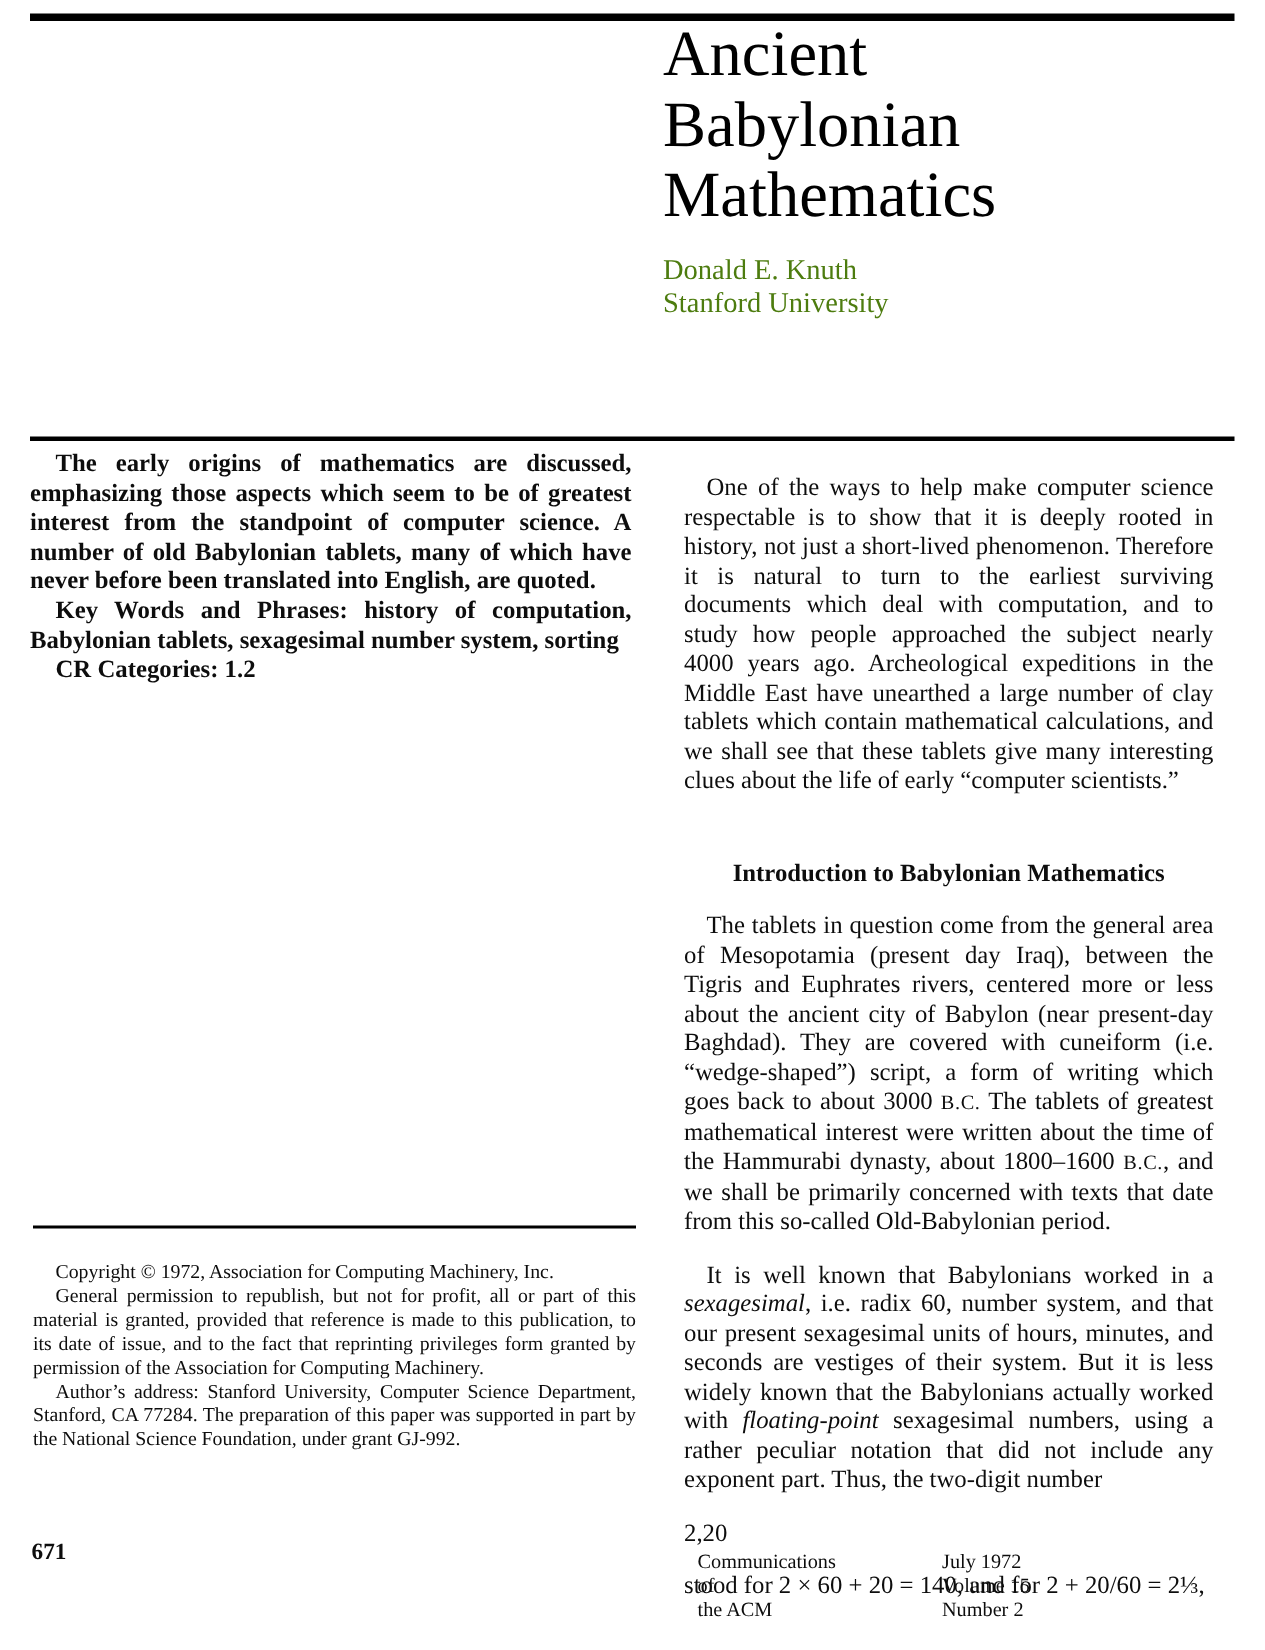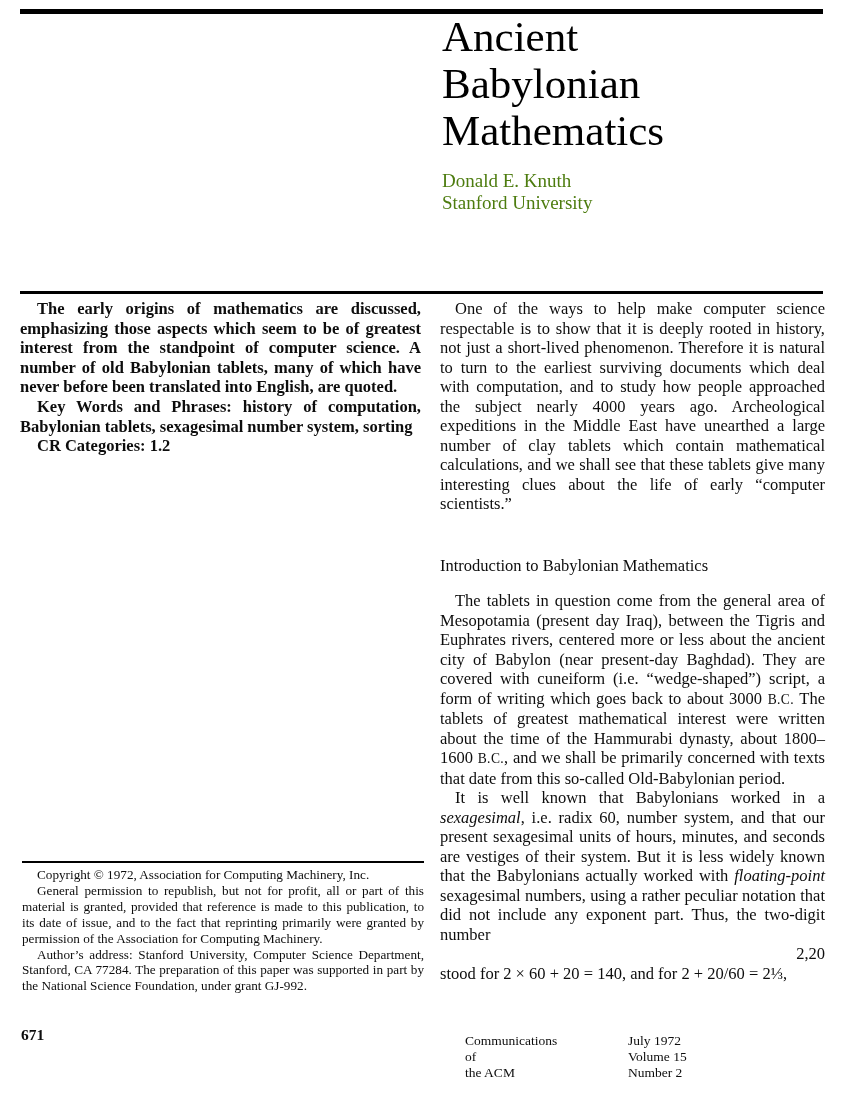--- a/index.html
+++ b/index.html
@@ -69,27 +69,27 @@
   }
   .abstract p {
     margin: 0;
     text-indent: 17px;
   }
 
   
   .footnote {
     position: absolute;
     left: 22px;
-    top: 861px;
+    top: 817px;
     width: 402px;
     font-size: 13.2px;
     line-height: 15.9px;
     text-align: justify;
     border-top: 2.5px solid #000;
-    padding-top: 4px;
+    padding-top: 21px;
   }
   .footnote p {
     margin: 0;
     text-indent: 15px;
   }
 
   .page-number {
     position: absolute;
     left: 21px;
     top: 1026px;
@@ -101,36 +101,36 @@
   .main-col {
     position: absolute;
     left: 440px;
     top: 299px;
     width: 385px;
     font-size: 16.5px;
     line-height: 19.5px;
     text-align: justify;
   }
   .main-col p {
-    margin: 0;
+    margin: 16px;
     text-indent: 15px;
   }
   .section-heading {
     margin: 0;
     margin-top: 42px;
     margin-bottom: 16px;
     font-size: 16.5px;
-    font-weight: normal;
+    font-weight: bold;
     text-indent: 0;
-    text-align: left;
+    text-align: center;
   }
   .display-line {
     margin: 8px 0;
     text-indent: 0 !important;
-    text-align: right;
+    text-align: left;
   }
   .no-indent {
     text-indent: 0 !important;
   }
   .sc {
     font-size: 0.82em;
     letter-spacing: 0.03em;
   }
   i { font-style: italic; }
 
@@ -181,21 +181,21 @@
     <p>One of the ways to help make computer science respectable is to show that it is deeply rooted in history, not just a short-lived phenomenon. Therefore it is natural to turn to the earliest surviving documents which deal with computation, and to study how people approached the subject nearly 4000 years ago. Archeological expeditions in the Middle East have unearthed a large number of clay tablets which contain mathematical calculations, and we shall see that these tablets give many interesting clues about the life of early “computer scientists.”</p>
     <h2 class="section-heading">Introduction to Babylonian Mathematics</h2>
     <p><span>The tablets in question come from the general area of Mesopotamia (present day Iraq), between the Tigris and Euphrates rivers, centered more or less about the ancient city of Babylon (near present-day Baghdad). They are covered with cuneiform (i.e. “wedge-shaped”) script, a form of writing which goes back to about 3000 </span><span class="sc">B.C.</span><span> The tablets of greatest mathematical interest were written about the time of the Hammurabi dynasty, about 1800–1600 </span><span class="sc">B.C.</span><span>, and we shall be primarily concerned with texts that date from this so-called Old-Babylonian period.</span></p>
     <p><span>It is well known that Babylonians worked in a </span><i>sexagesimal</i><span>, i.e. radix 60, number system, and that our present sexagesimal units of hours, minutes, and seconds are vestiges of their system. But it is less widely known that the Babylonians actually worked with </span><i>floating-point</i><span> sexagesimal numbers, using a rather peculiar notation that did not include any exponent part. Thus, the two-digit number</span></p>
     <p class="display-line">2,20</p>
     <p class="no-indent">stood for 2 × 60 + 20 = 140, and for 2 + 20/60 = 2⅓,</p>
   </section>
 
   <section class="footnote">
     <p>Copyright © 1972, Association for Computing Machinery, Inc.</p>
-    <p>General permission to republish, but not for profit, all or part of this material is granted, provided that reference is made to this publication, to its date of issue, and to the fact that reprinting primarily were granted by permission of the Association for Computing Machinery.</p>
+    <p>General permission to republish, but not for profit, all or part of this material is granted, provided that reference is made to this publication, to its date of issue, and to the fact that reprinting privileges form granted by permission of the Association for Computing Machinery.</p>
     <p>Author’s address: Stanford University, Computer Science Department, Stanford, CA 77284. The preparation of this paper was supported in part by the National Science Foundation, under grant GJ-992.</p>
   </section>
 
   <div class="page-number">671</div>
 
   <div class="footer-journal">
     <div>Communications</div>
     <div>of</div>
     <div>the ACM</div>
   </div>

